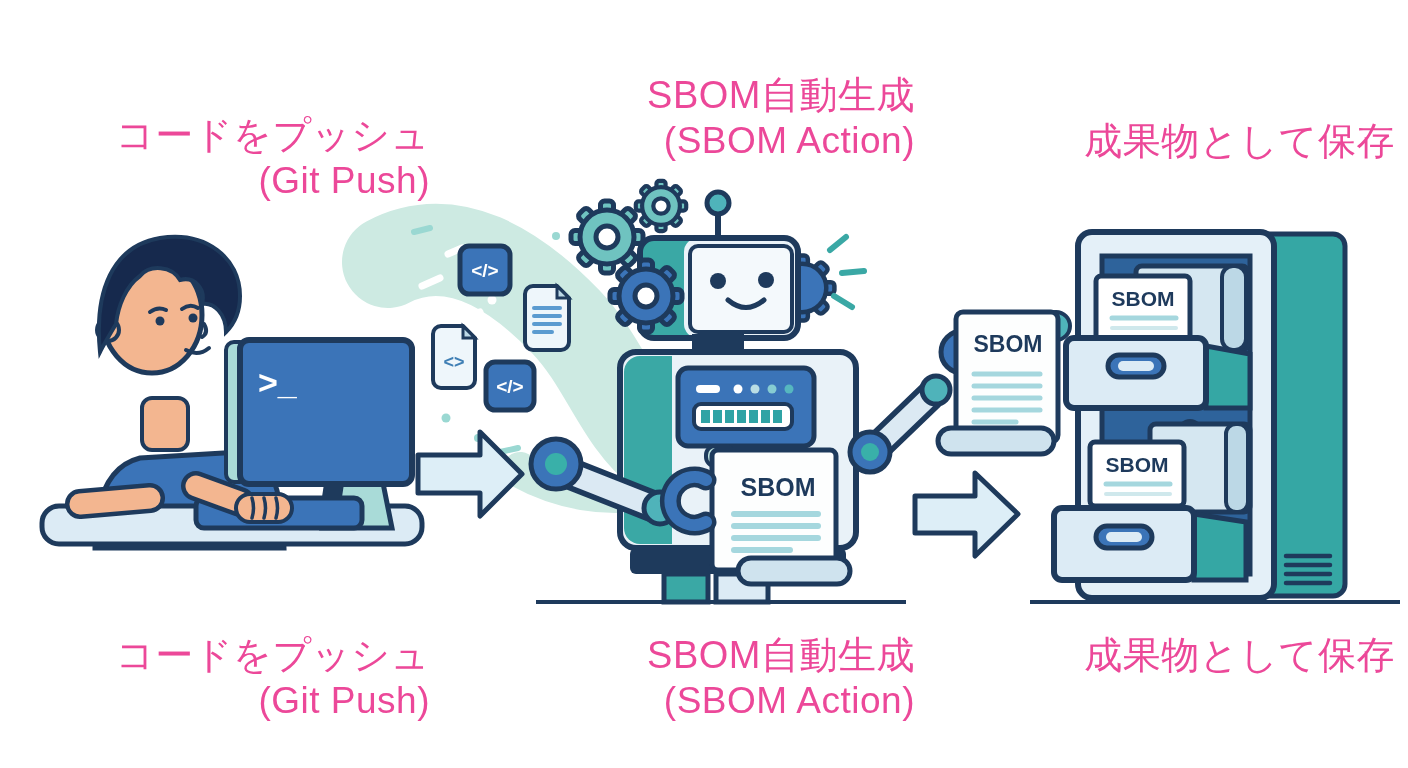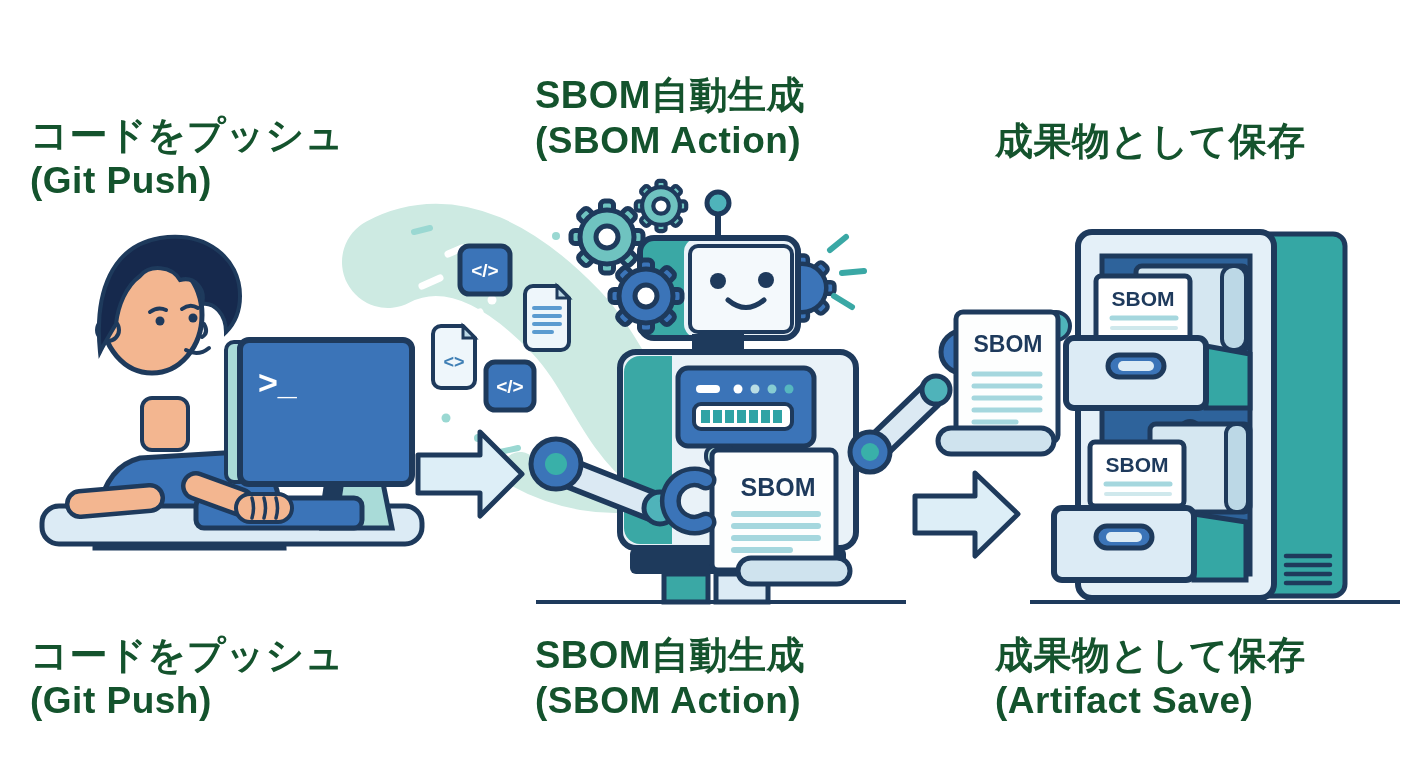--- a/index.html
+++ b/index.html
@@ -1,21 +1,21 @@
 <!DOCTYPE html>
 <html><head>
 <meta charset="utf-8">
 <style>
   html,body{margin:0;padding:0;background:#ffffff;}
   #canvas{
     position:relative;width:1408px;height:768px;background:#ffffff;overflow:hidden;
     font-family:"Liberation Sans","DejaVu Sans",sans-serif;
   }
   .label{
-    position:absolute;text-align:left;font-weight:700;color:#14532d;
+    position:absolute;text-align:right;font-weight:400;color:#ec4899;
     font-size:38px;line-height:1.22;letter-spacing:0.5px;
   }
   .label .l2{font-size:37px;}
   svg{position:absolute;left:0;top:0;}
   svg text{font-family:"Liberation Sans","DejaVu Sans",sans-serif;}
 </style>
 </head>
 <body>
 
 <div id="canvas">
@@ -352,16 +352,15 @@
     <div class="l2">(Git Push)</div>
   </div>
 
   <div class="label" style="left:535px;top:632px;width:380px;">
     <div>SBOM自動生成</div>
     <div class="l2">(SBOM Action)</div>
   </div>
 
   <div class="label" style="left:995px;top:632px;width:400px;">
     <div>成果物として保存</div>
-    <div class="l2">(Artifact Save)</div>
   </div>
 
 </div>
 
 </body></html>

